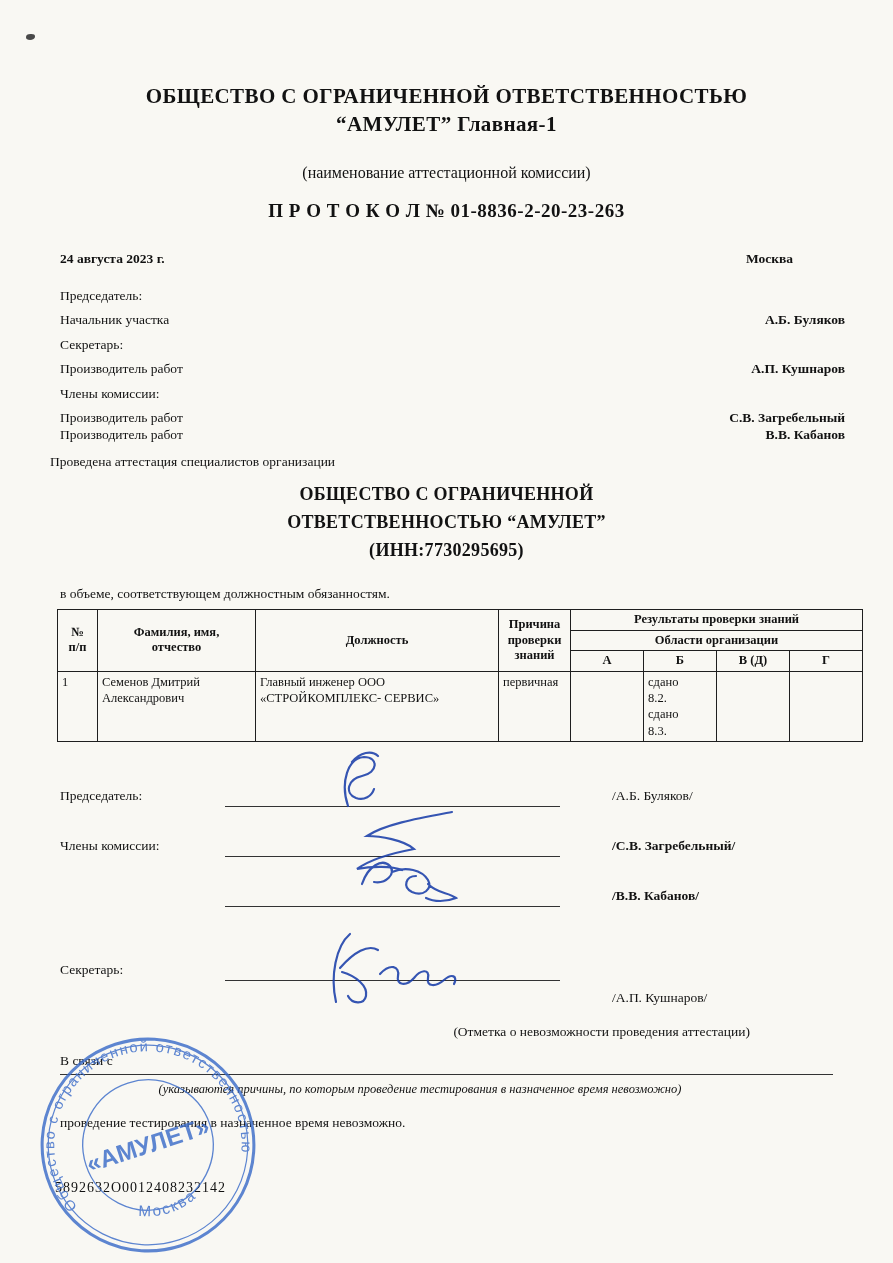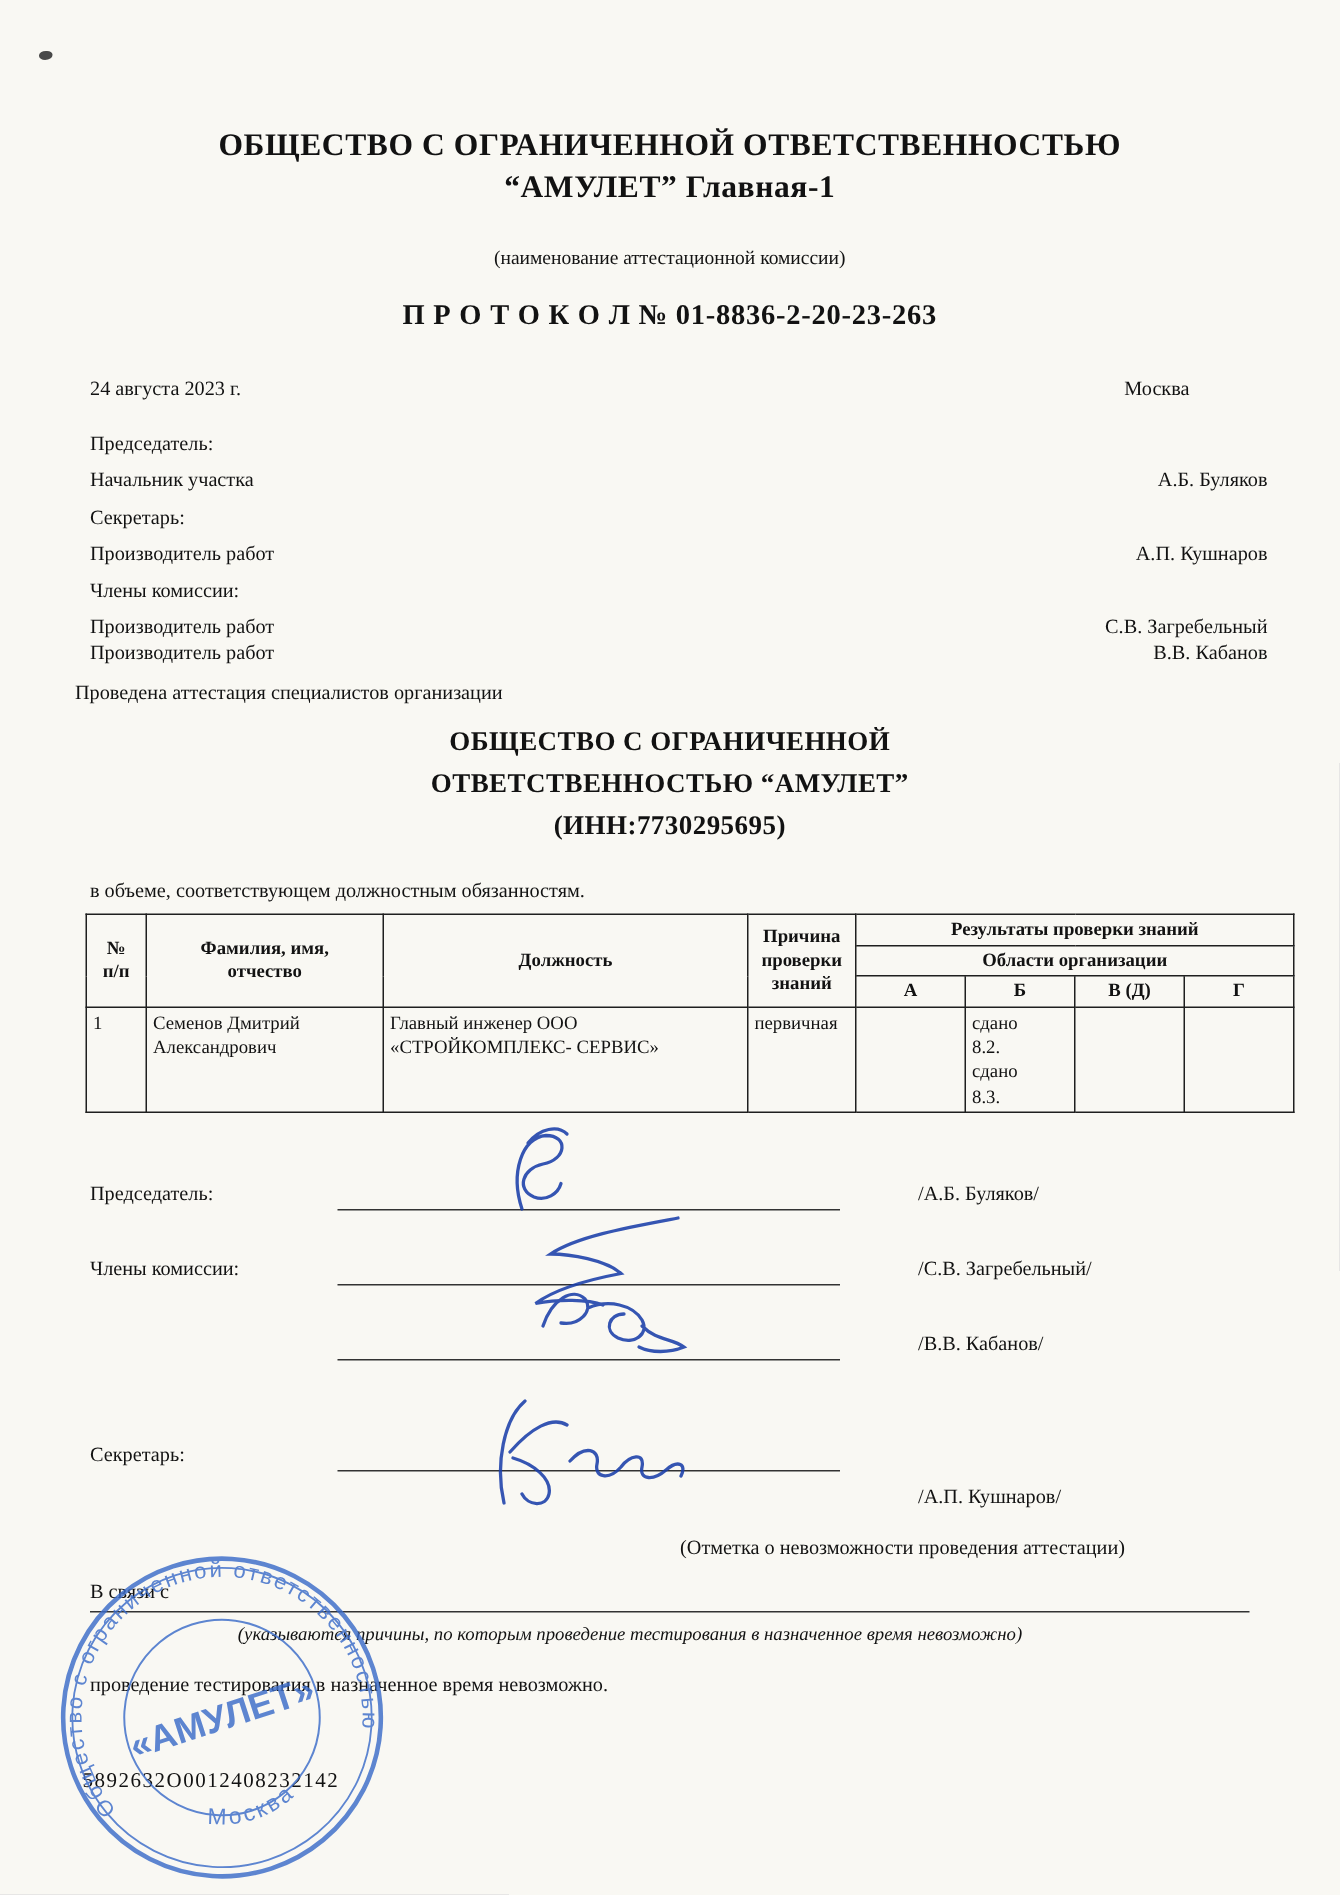--- a/index.html
+++ b/index.html
@@ -3,24 +3,24 @@
 <meta charset="utf-8">
 <style>
   * { margin:0; padding:0; box-sizing:border-box; }
   html,body { background:#d9d9d9; }
   body { font-family:"Liberation Serif", serif; }
   .page {
     position:relative; width:893px; height:1263px; margin:0 auto;
     background:#f9f8f3; color:#121212; overflow:hidden;
   }
   .abs { position:absolute; }
-  .b { font-weight:normal; }
+  .b { font-weight:bold; }
   .center { left:0; width:100%; text-align:center; }
   .t-org { font-size:21px; font-weight:bold; letter-spacing:.4px; }
-  .t-caption { font-size:13px; }
+  .t-caption { font-size:16px; }
   .t-protocol { font-size:19px; font-weight:bold; letter-spacing:.5px; }
   .t-body { font-size:13.5px; }
   .t-big { font-size:18px; font-weight:bold; letter-spacing:.3px; }
   .speck { width:9px; height:6px; background:#2a2a2a; border-radius:50% 40% 55% 45%; opacity:.85; }
 
   table.doc-table { border-collapse:collapse; font-size:12.5px; table-layout:fixed; width:805px; background:transparent; }
   table.doc-table th, table.doc-table td { border:1px solid #1f1f1f; padding:2px 4px; }
   table.doc-table th { font-weight:bold; text-align:center; vertical-align:middle; line-height:1.25; }
   table.doc-table td { vertical-align:top; text-align:left; line-height:1.3; }
   td.c, th.c { text-align:center; }

